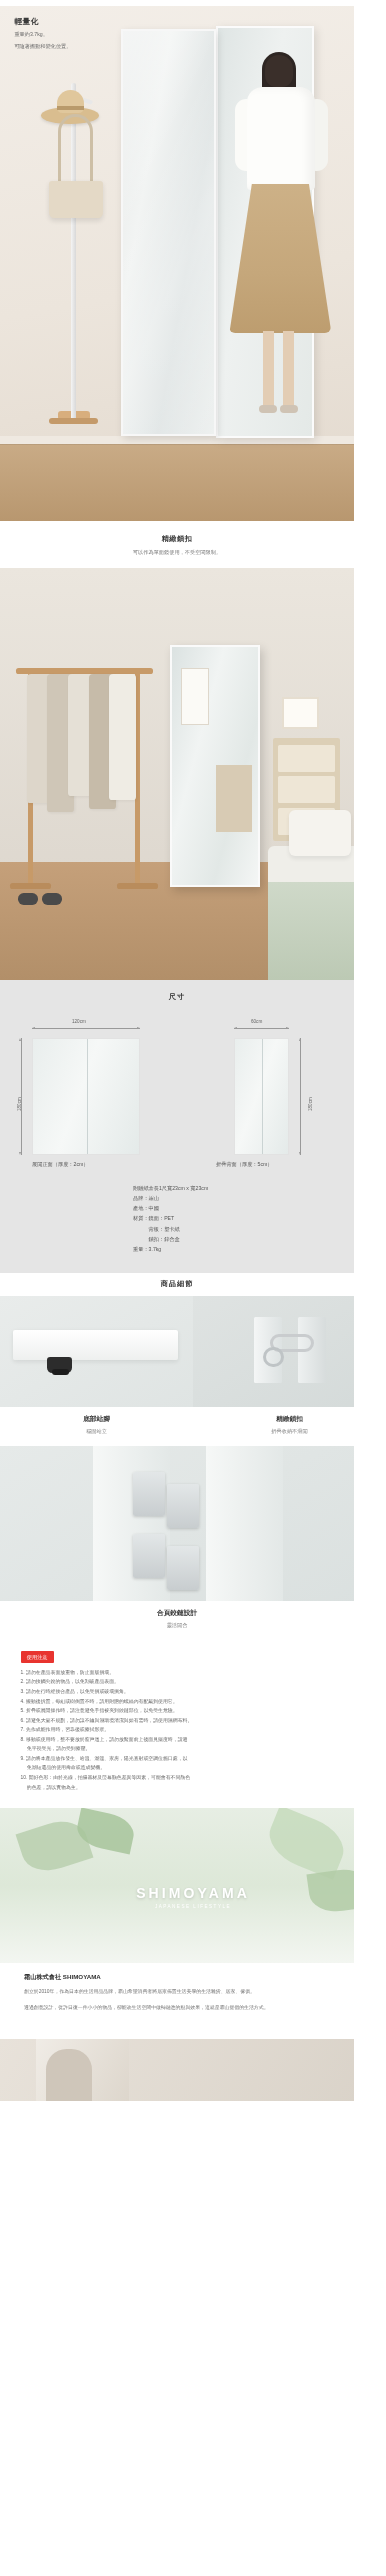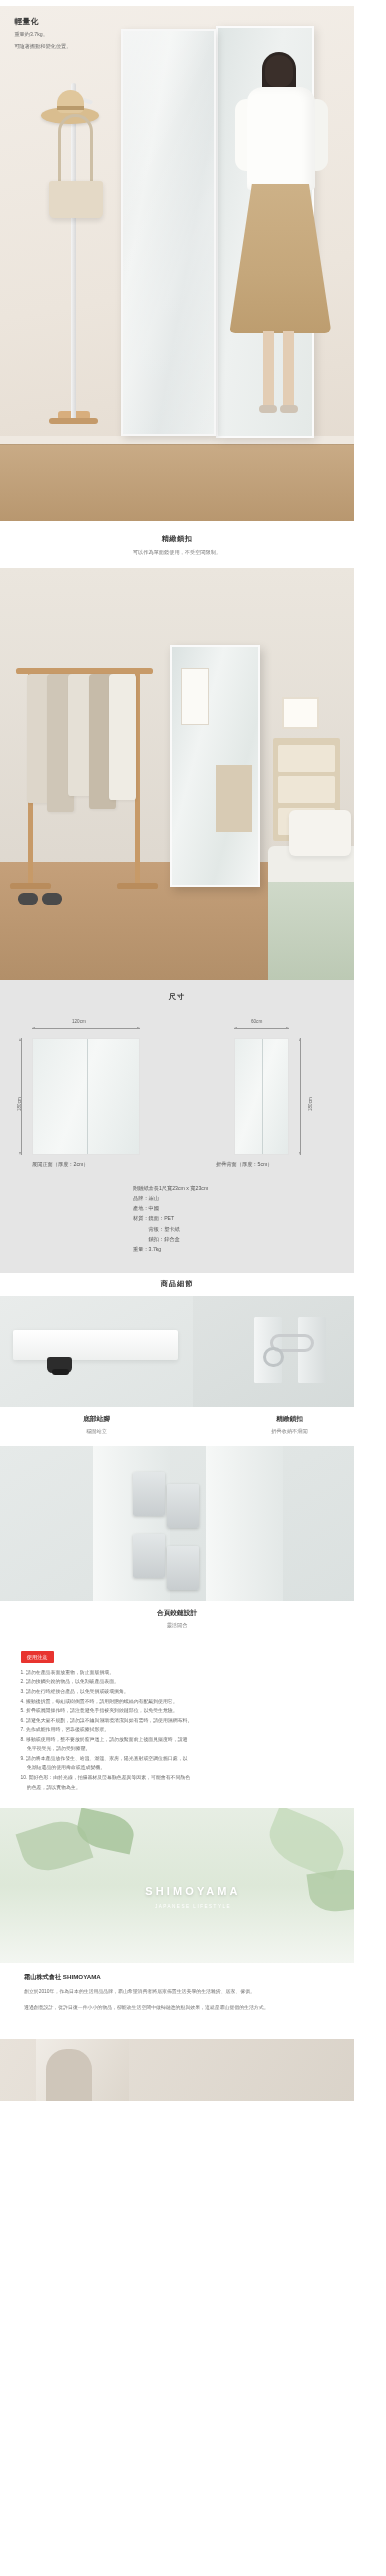--- a/index.html
+++ b/index.html
@@ -379,21 +379,21 @@
   .brand .leaf {
     position: absolute; background: #b8cfae; border-radius: 0 50% 0 50%;
     opacity: .85;
   }
   .brand .l1 { left: 20.6px;  top: 15.5px;  width: 67px; height: 46px; transform: rotate(-18deg); }
   .brand .l2 { left: 77px; top: 5.2px;  width: 57px; height: 36px; transform: rotate(12deg); background:#a7c49b; }
   .brand .l3 { left: 268px; top: 10.3px;  width: 77px; height: 49px; transform: rotate(22deg); background:#c6dbbc; }
   .brand .l4 { left: 309px; top: 62px; width: 62px; height: 41px; transform: rotate(-8deg); background:#b2cba6; }
   .brand .logo {
     position: absolute; left: 0; right: 0; top: 77px; text-align: center;
-    font-size: 11px; letter-spacing: 3.1px; color: #ffffff; font-weight: bold;
+    font-size: 14px; letter-spacing: 3.1px; color: #ffffff; font-weight: bold;
     text-shadow: 0 1px 3.1px rgba(0,0,0,0.18);
   }
   .brand .logo-sub {
     position: absolute; left: 0; right: 0; top: 96px; text-align: center;
     font-size: 4.6px; letter-spacing: 1.5px; color: #ffffff;
   }
   .brand-text { padding: 10.3px 24px 20.6px; background: #fff; }
   .brand-text h4 { font-size: 6.2px; font-weight: bold; color: #333; margin-bottom: 5.2px; }
   .brand-text p { font-size: 4.9px; color: #707070; line-height: 1.9; margin-bottom: 6.2px; }
   .brand-photo {

